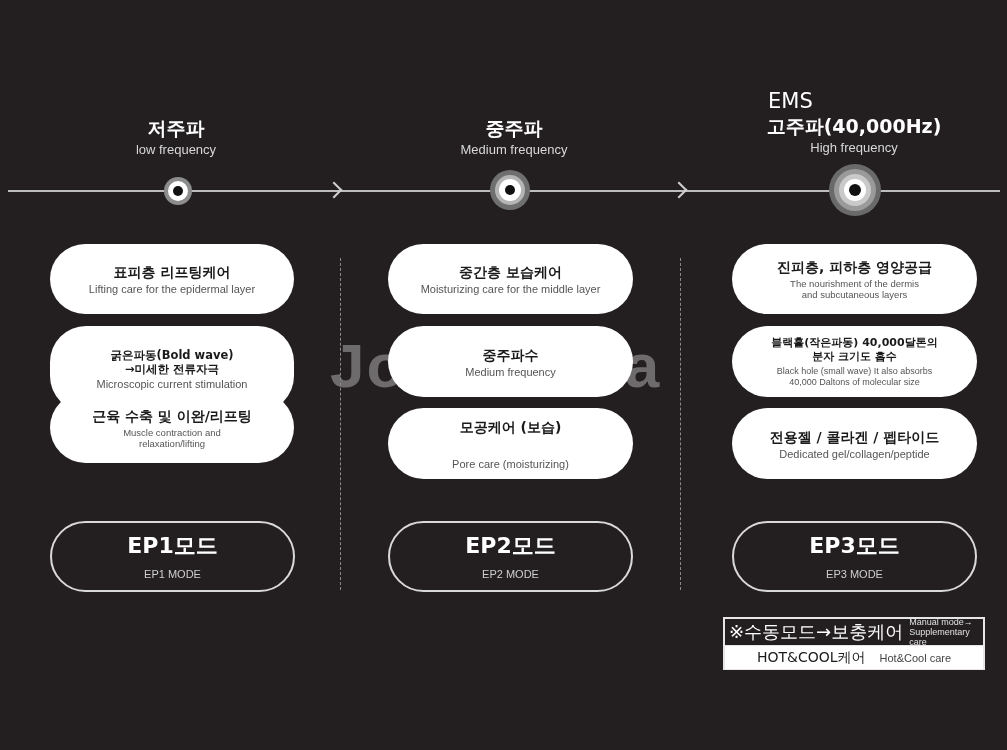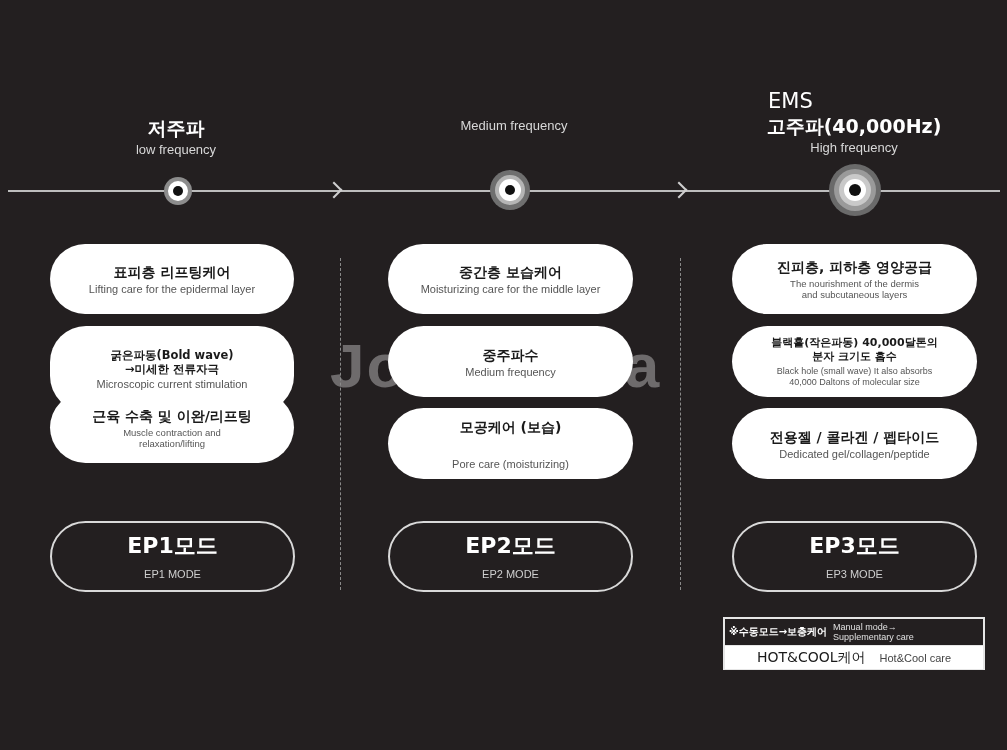--- a/index.html
+++ b/index.html
@@ -32,36 +32,37 @@
 
   .mode {
     position:absolute; border:2px solid #d9d9d9; border-radius:36px; box-sizing:border-box;
     display:flex; flex-direction:column; justify-content:center; align-items:center; text-align:center;
   }
   .mode .ko { font-size:22px; font-weight:bold; line-height:26px; color:#fff; }
   .mode .en { font-family:"Liberation Sans", sans-serif; font-size:11px; color:#cfcfcf; line-height:13px;margin-top:9px; }
 
   .note { position:absolute; left:723px; top:617px; width:262px; height:53px; border:2px solid #e6e6e6; box-sizing:border-box; }
   .note .row1 { height:26px; background:#231f20; display:flex; align-items:center; padding-left:4px; border-bottom:1px solid #e6e6e6; }
-  .note .row1 .ko { font-size:10px; font-weight:bold; color:#fff; white-space:nowrap; }
+  .note .row1 .ko { font-size:18px; font-weight:normal; color:#fff; white-space:nowrap; }
   .note .row1 .en { font-family:"Liberation Sans", sans-serif; font-size:9px; line-height:10px; color:#e0e0e0; margin-left:6px; }
   .note .row2 { height:23px; background:#fff; display:flex; align-items:center; justify-content:center; }
   .note .row2 .ko { font-size:14px; color:#1a1a1a; }
   .note .row2 .en { font-family:"Liberation Sans", sans-serif; font-size:11px; color:#444; margin-left:14px; }
 </style>
 </head>
 <body>
 
 <div class="watermark">Jo          ra</div>
 
 <div class="col-title" style="left:26px; top:116px;">
   <div class="ko">저주파</div>
   <div class="en">low frequency</div>
 </div>
 <div class="col-title" style="left:364px; top:116px;">
+  <div class="ko">중주파</div>
   <div class="en">Medium frequency</div>
 </div>
 <div class="col-title" style="left:704px; top:88px;">
   <div class="ems" style="text-align:left; padding-left:64px;">EMS</div>
   <div class="ko">고주파(40,000Hz)</div>
   <div class="en">High frequency</div>
 </div>
 
 <div class="timeline"></div>
 <div class="arrow" style="left:328px;"></div>

